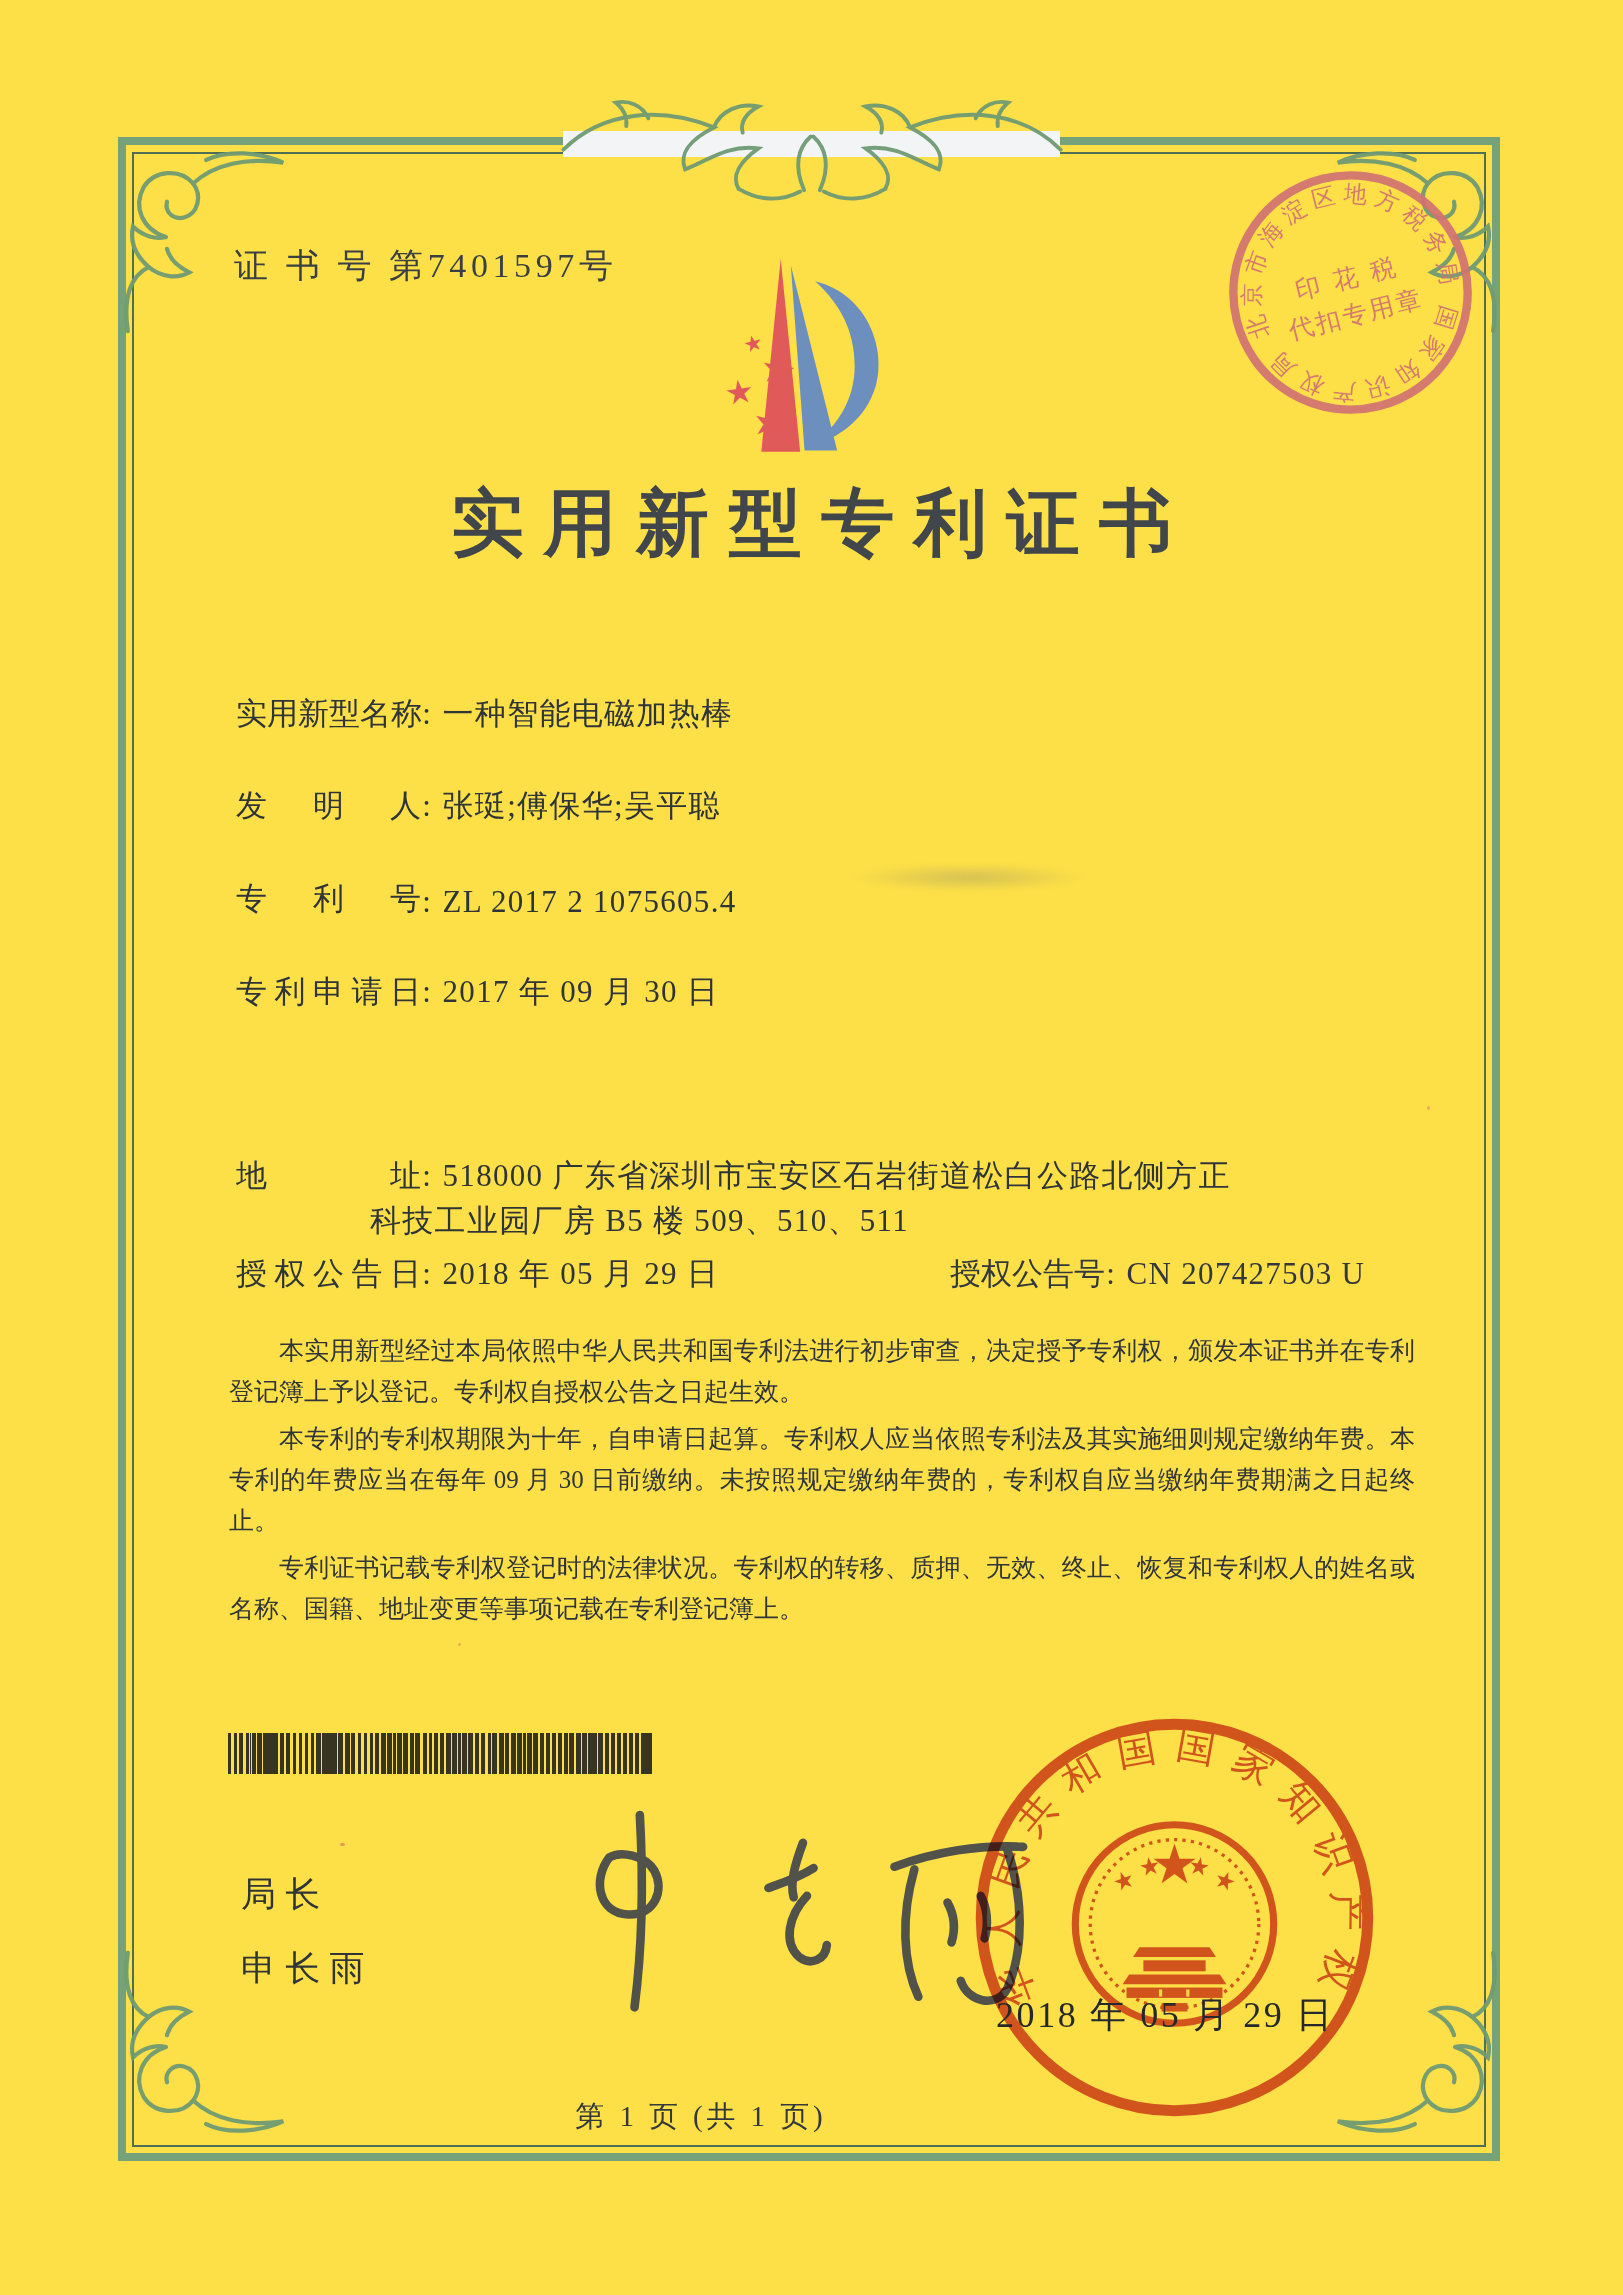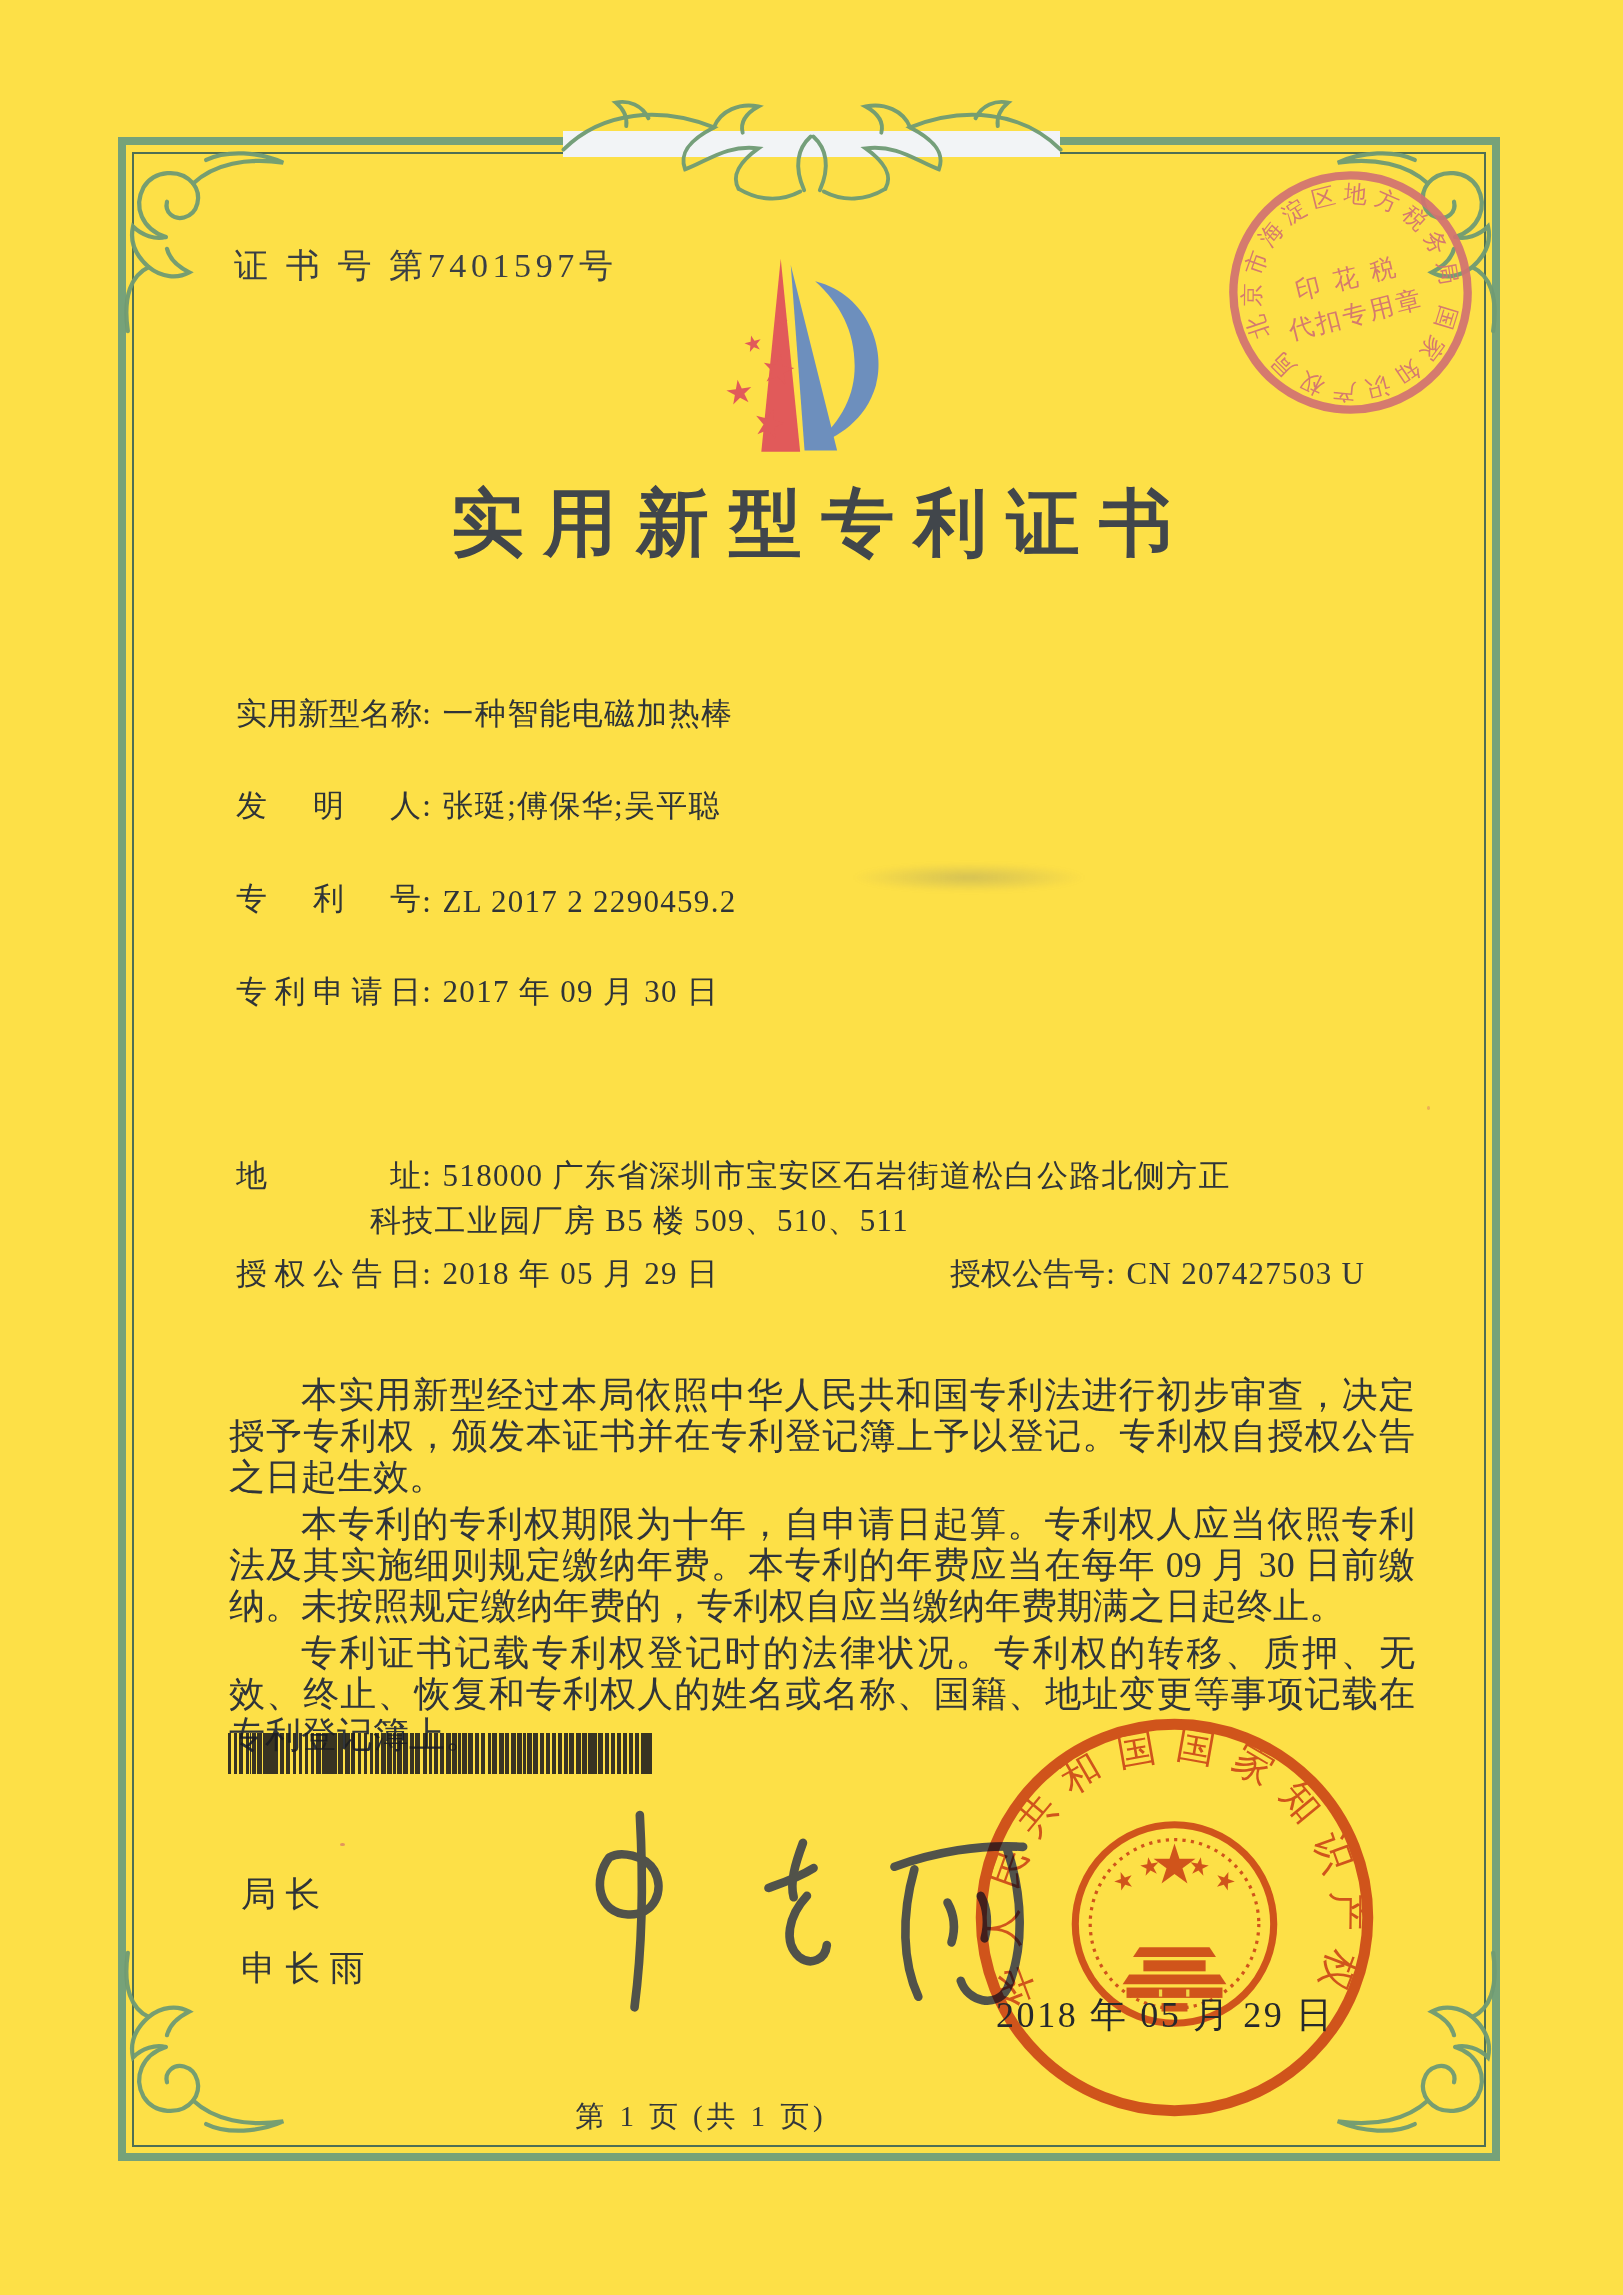--- a/index.html
+++ b/index.html
@@ -40,21 +40,21 @@
   .flabel { display:inline-block; width:185px; text-align:justify; text-align-last:justify;
     vertical-align:bottom; }
   .fcolon { display:inline-block; margin:0 3.9px 0 1.3px; }
   .fvalue { display:inline-block; letter-spacing:1.3px; }
   .addr2 { position:absolute; left:370px; top:1200px; font-size:31px; color:#2f3438;
     z-index:5; letter-spacing:1.3px; }
   .grant-right { position:absolute; left:950px; top:1253px; font-size:31px; z-index:5;
     white-space:nowrap; }
 
   
-  .body-text { position:absolute; left:229px; top:1375px; width:1186px; font-size:36px;
+  .body-text { position:absolute; left:229px; top:1330px; width:1186px; font-size:25px;
     line-height:41px; text-align:justify; text-justify:inter-character; z-index:5;
     color:#30353a; }
   .body-text p { text-indent:2em; margin-bottom:5.9px; }
 
   
   .barcode { position:absolute; left:228px; top:1733px; width:424px; height:41px; z-index:5;
     opacity:.88;
     background:
       repeating-linear-gradient(90deg,#1d1d1d 0 3.3px,transparent 3.3px 5.9px),
       repeating-linear-gradient(90deg,#1d1d1d 0 2px,transparent 2px 6.5px),
@@ -175,21 +175,21 @@
   <div class="frow" style="top:693px">
     <span class="flabel">实用新型名称</span><span class="fcolon">:</span>
     <span class="fvalue">一种智能电磁加热棒</span>
   </div>
   <div class="frow" style="top:785px">
     <span class="flabel">发明人</span><span class="fcolon">:</span>
     <span class="fvalue">张珽;傅保华;吴平聪</span>
   </div>
   <div class="frow" style="top:878px">
     <span class="flabel">专利号</span><span class="fcolon">:</span>
-    <span class="fvalue">ZL 2017 2 2290459.2</span>
+    <span class="fvalue">ZL 2017 2 1075605.4</span>
   </div>
   <div class="frow" style="top:971px">
     <span class="flabel">专利申请日</span><span class="fcolon">:</span>
     <span class="fvalue">2017 年 09 月 30 日</span>
   </div>
   <div class="frow" style="top:1155px">
     <span class="flabel">地址</span><span class="fcolon">:</span>
     <span class="fvalue">518000 广东省深圳市宝安区石岩街道松白公路北侧方正</span>
   </div>
   <div class="addr2">科技工业园厂房 B5 楼 509、510、511</div>

